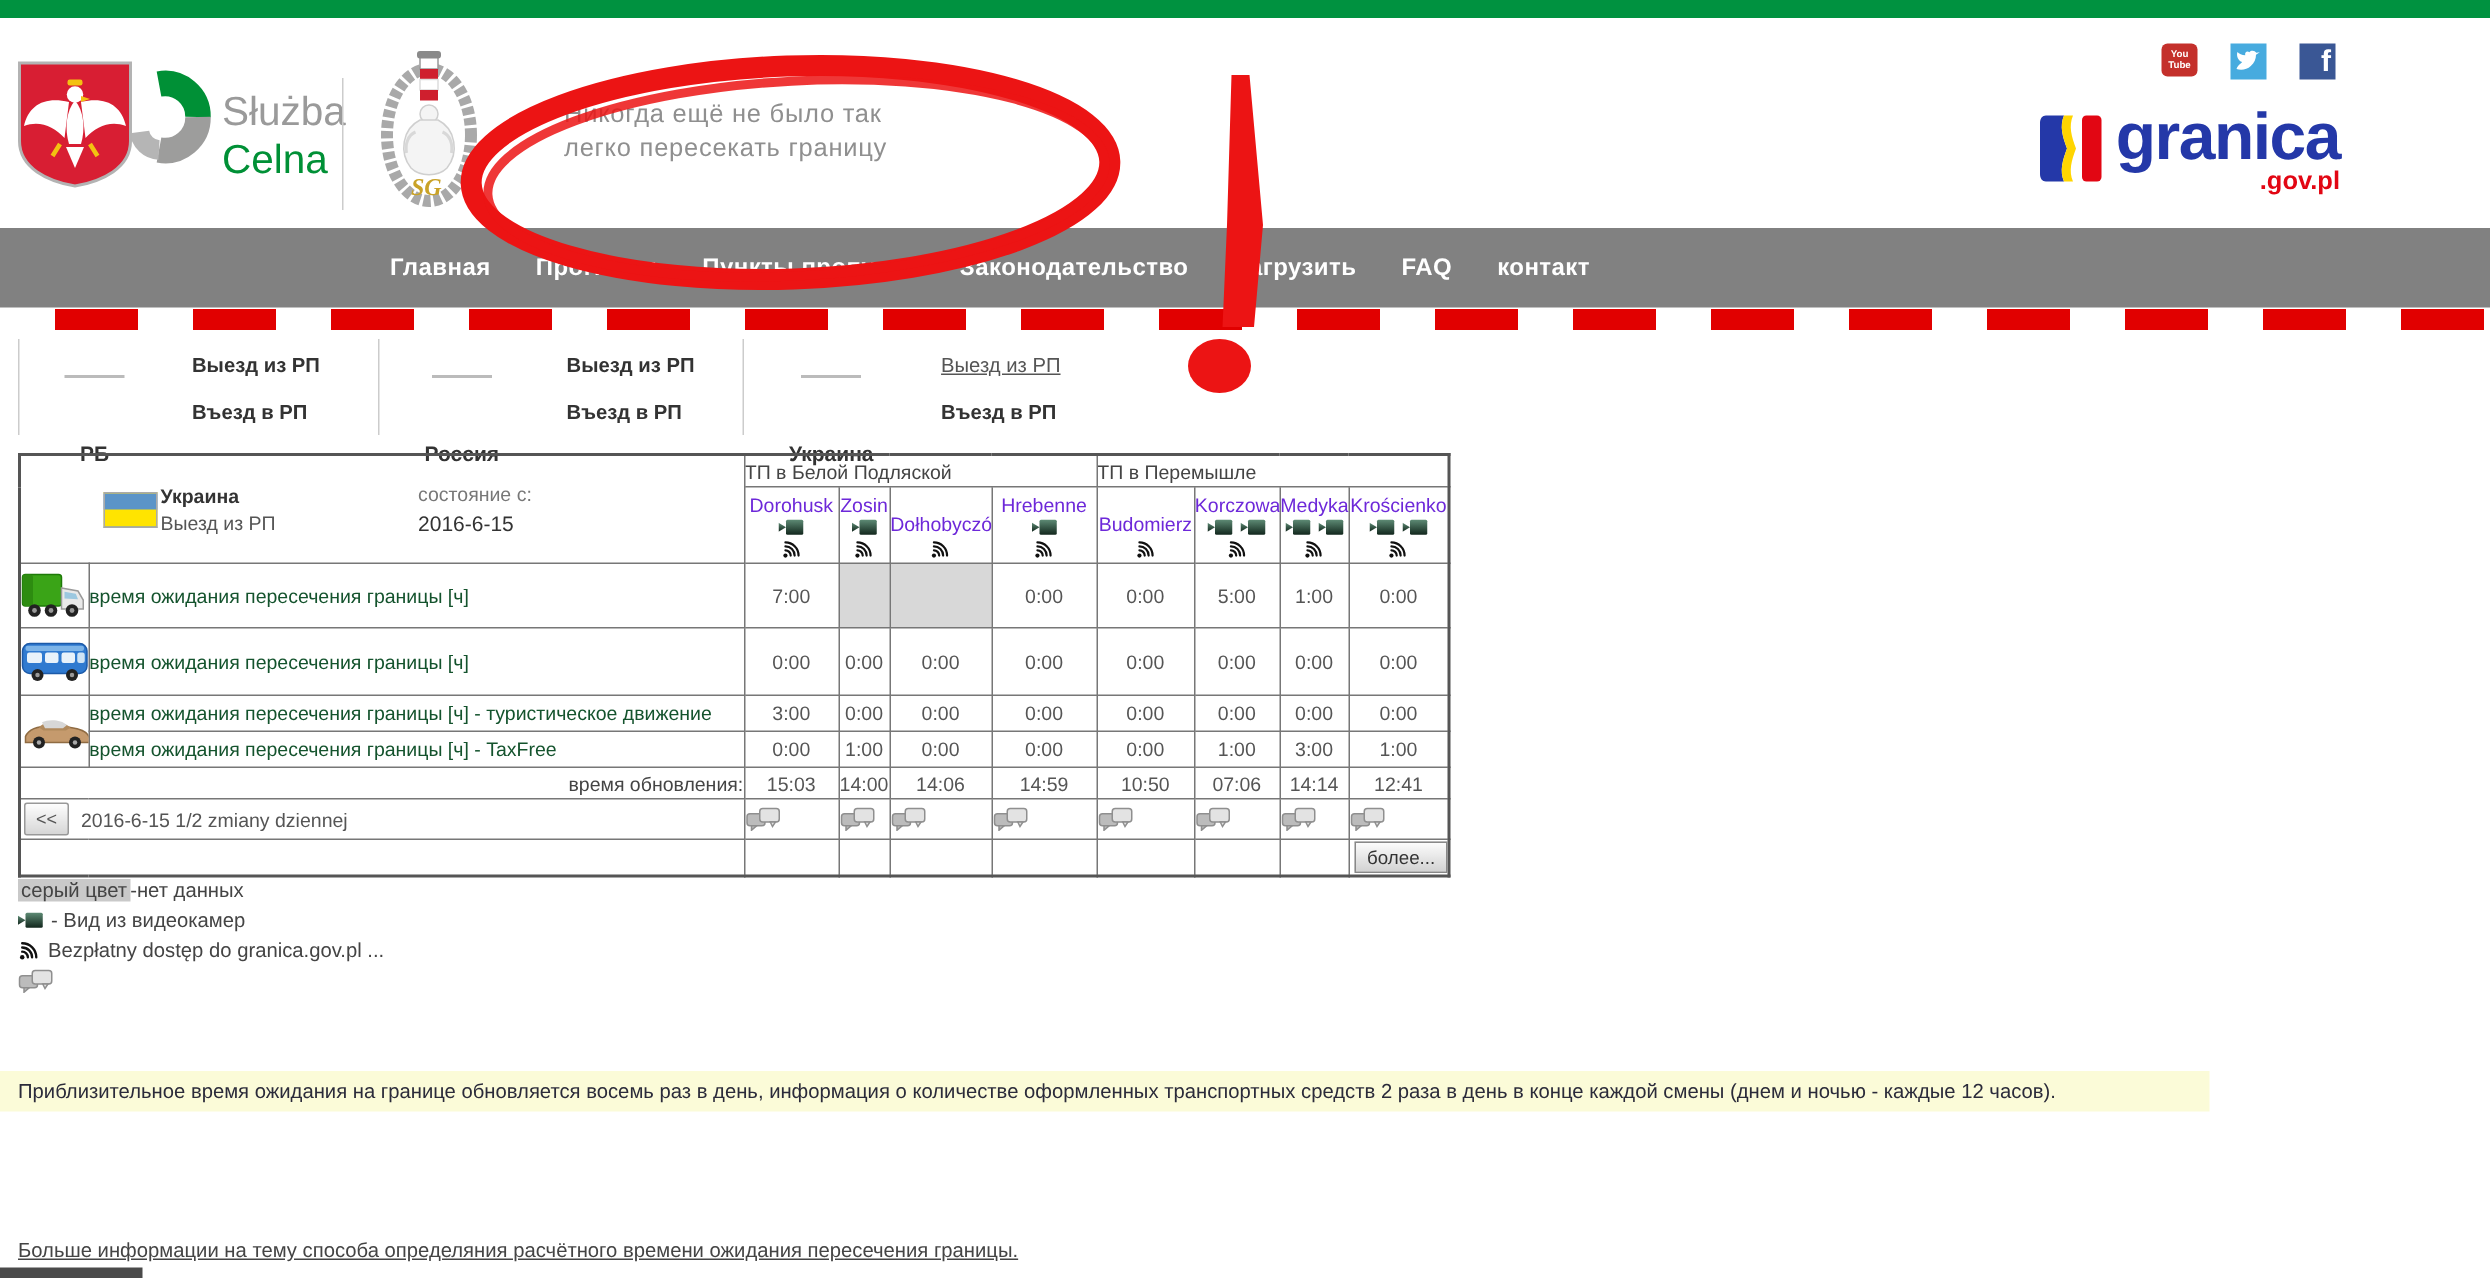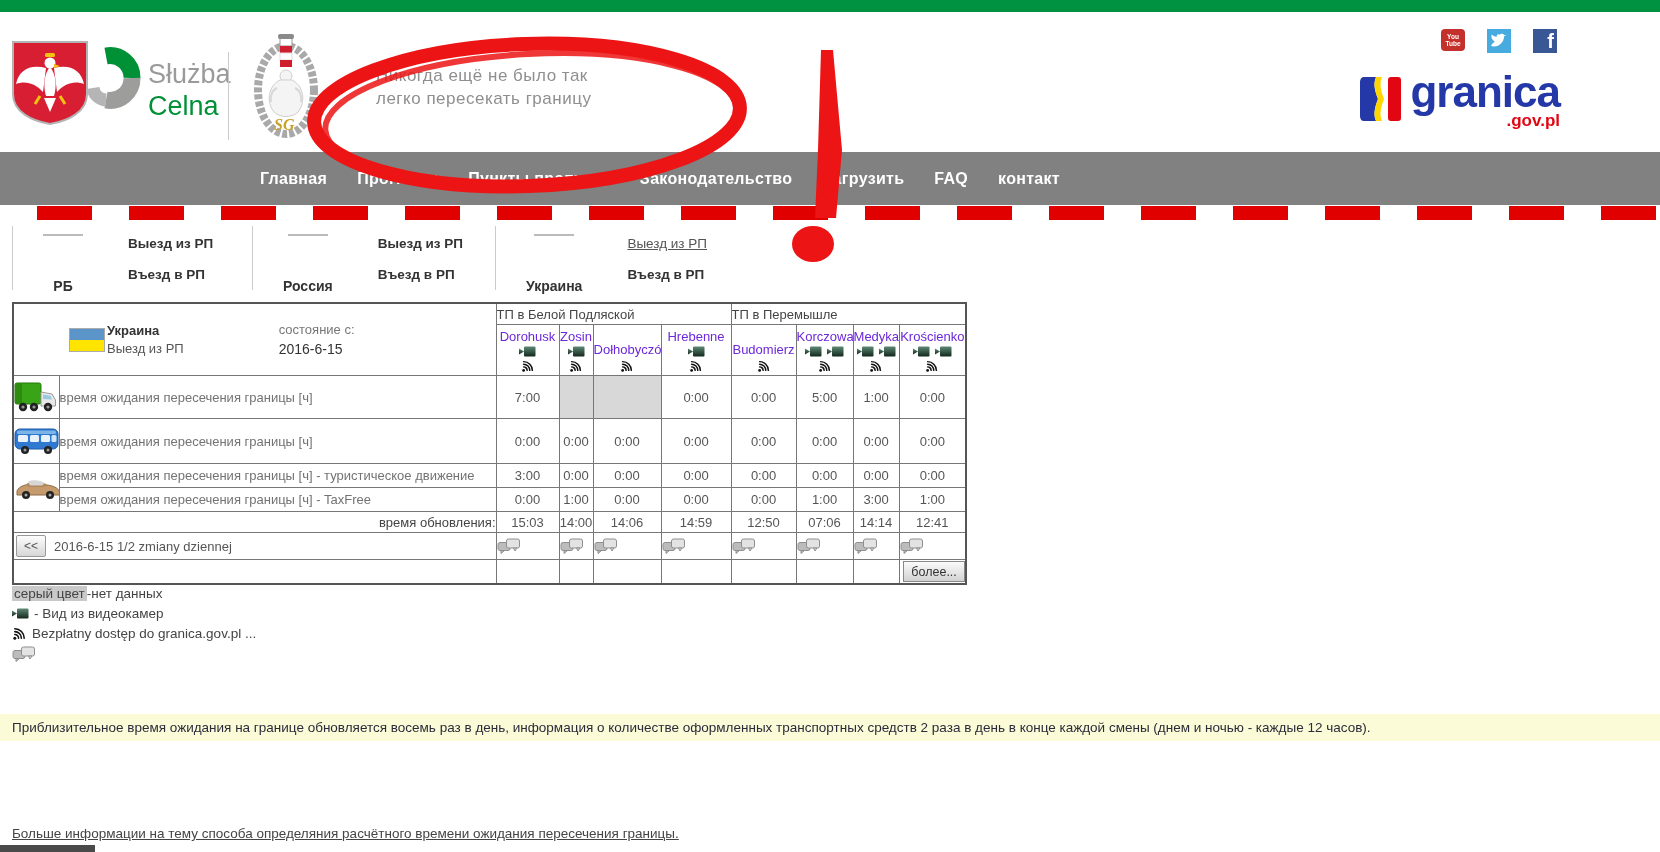--- a/index.html
+++ b/index.html
@@ -31,21 +31,21 @@
   
   .nav{position:absolute;left:0;top:152px;width:1660px;height:53px;background:#818181;display:flex;align-items:center;padding-left:260px;box-sizing:border-box;gap:30px;}
   .nav-item{color:#fff;font-size:16px;letter-spacing:.3px;cursor:pointer;white-space:nowrap;font-weight:bold;}
   
   .dashes{position:absolute;left:0;top:206px;width:1660px;height:14px;
     background:repeating-linear-gradient(90deg, transparent 0 37px, #e10000 37px 92px);}
   
   .tabs{position:absolute;left:12px;top:226px;width:953px;height:64px;display:flex;}
   .tab-section{border-left:1px solid #ccc;box-sizing:border-box;display:flex;padding-left:30px;}
   .ts-by{width:240px;} .ts-ru{width:243px;} .ts-ua{width:250px;}
-  .flag-block{display:flex;flex-direction:column;align-items:center;margin-top:8px;gap:36px;}
+  .flag-block{display:flex;flex-direction:column;align-items:center;margin-top:24px;gap:36px;}
   .flag{width:40px;height:26px;border:1px solid #bbb;box-sizing:border-box;display:flex;}
   .flag-by{background:linear-gradient(#d03030 0 62%, #3a9b35 62% 100%);}
   .flag-by::before{content:"";width:5px;height:100%;background:repeating-linear-gradient(0deg,#fff 0 2px,#d03030 2px 4px);}
   .flag-ru{background:linear-gradient(#fff 0 33%, #27549c 33% 66%, #d52b1e 66% 100%);}
   .flag-ua{background:linear-gradient(#47a3da 0 50%, #ffe400 50% 100%);}
   .flag-label{font-size:14px;font-weight:bold;color:#333;margin-top:6px;}
   .links{margin-left:45px;display:flex;flex-direction:column;justify-content:space-between;height:46px;margin-top:10px;}
   .tab-link{font-size:13.5px;font-weight:bold;color:#333;cursor:pointer;white-space:nowrap;}
   .tab-link.active-link{font-weight:normal;color:#555;text-decoration:underline;}
   
@@ -61,21 +61,21 @@
   .ic-dir{color:#555;margin-top:3px;}
   .ic-right{margin-left:95px;}
   .ic-sl{color:#777;}
   .ic-sd{font-weight:normal;color:#333;margin-top:4px;font-size:14px;}
   .colhead{height:50px;vertical-align:bottom;text-align:center;}
   .ch-in{display:flex;flex-direction:column;align-items:center;gap:2px;padding-bottom:2px;}
   .cname{white-space:nowrap;color:#6d28d9;font-size:13px;width:100%;}
   .cams{display:flex;gap:5px;justify-content:center;cursor:pointer;}
   .wifi-w{cursor:pointer;line-height:0;}
   .veh{text-align:center;vertical-align:middle;}
-  .row-label{padding-left:4px;color:#737373;}
+  .row-label{padding-left:4px;color:#14532d;}
   .val{text-align:center;color:#555;}
   .nodata{background:#d8d8d8;}
   .r-truck td{height:42px;} .r-bus td{height:44px;}
   .r-car1 td{height:23px;} .r-car2 td{height:23px;}
   .r-upd td{height:20px;}
   .upd-label{text-align:right;padding-right:6px;color:#444;}
   .r-shift td{height:26px;}
   .shift-cell{vertical-align:middle;}
   .shift-in{display:flex;align-items:center;}
   .back-btn{width:30px;height:22px;margin-left:2px;background:linear-gradient(#fdfdfd,#d6d6d6);border:1px solid #999;border-radius:2px;font-size:12px;color:#555;cursor:pointer;font-family:"Liberation Sans",sans-serif;}
@@ -83,21 +83,21 @@
   .chat-cell{text-align:center;vertical-align:middle;cursor:pointer;line-height:0;}
   .r-empty td{height:23px;}
   .more-cell{vertical-align:middle;}
   .more-btn{display:block;margin-left:auto;margin-right:0;width:62px;height:21px;background:linear-gradient(#fbfbfb,#d2d2d2);border:1px solid #888;font-size:12.5px;color:#333;cursor:pointer;font-family:"Liberation Sans",sans-serif;}
   
   .legend{position:absolute;left:12px;top:585px;font-size:13.5px;color:#444;}
   .leg-line{margin-bottom:3px;height:17px;display:flex;align-items:center;}
   .gray-chip{background:#c9c9c9;padding:0 2px;}
   .leg-ico{margin-right:5px;line-height:0;}
   
-  .banner{position:absolute;left:0;top:714px;width:1660px;height:27px;background:#fbfbd8;box-sizing:border-box;display:flex;align-items:center;padding-left:12px;font-size:13.5px;color:#2b2b3a;}
+  .banner{position:absolute;left:0;top:714px;width:1473px;height:27px;background:#fbfbd8;box-sizing:border-box;display:flex;align-items:center;padding-left:12px;font-size:13.5px;color:#2b2b3a;}
   .footer-link{position:absolute;left:12px;top:826px;font-size:13.5px;color:#444;text-decoration:underline;cursor:pointer;}
   .footer-bar{position:absolute;left:0;top:845px;width:95px;height:7px;background:#4a4a4a;}
   
   .annotation{position:absolute;left:0;top:0;width:1660px;height:852px;pointer-events:none;z-index:50;}
   .defs-holder{position:absolute;width:0;height:0;overflow:hidden;}
   svg{display:block;}
 </style>
 </head>
 <body>
 
@@ -501,21 +501,21 @@
     <td class="val">1:00</td>
     <td class="val">3:00</td>
     <td class="val">1:00</td>
   </tr>
   <tr class="r-upd">
     <td class="upd-label" colspan="2">время обновления:</td>
     <td class="val">15:03</td>
     <td class="val">14:00</td>
     <td class="val">14:06</td>
     <td class="val">14:59</td>
-    <td class="val">12:50</td>
+    <td class="val">10:50</td>
     <td class="val">07:06</td>
     <td class="val">14:14</td>
     <td class="val">12:41</td>
   </tr>
   <tr class="r-shift">
     <td class="shift-cell" colspan="2">
       <div class="shift-in">
         <button class="back-btn">&lt;&lt;</button>
         <span class="shift-label">2016-6-15 1/2 zmiany dziennej</span>
       </div>

